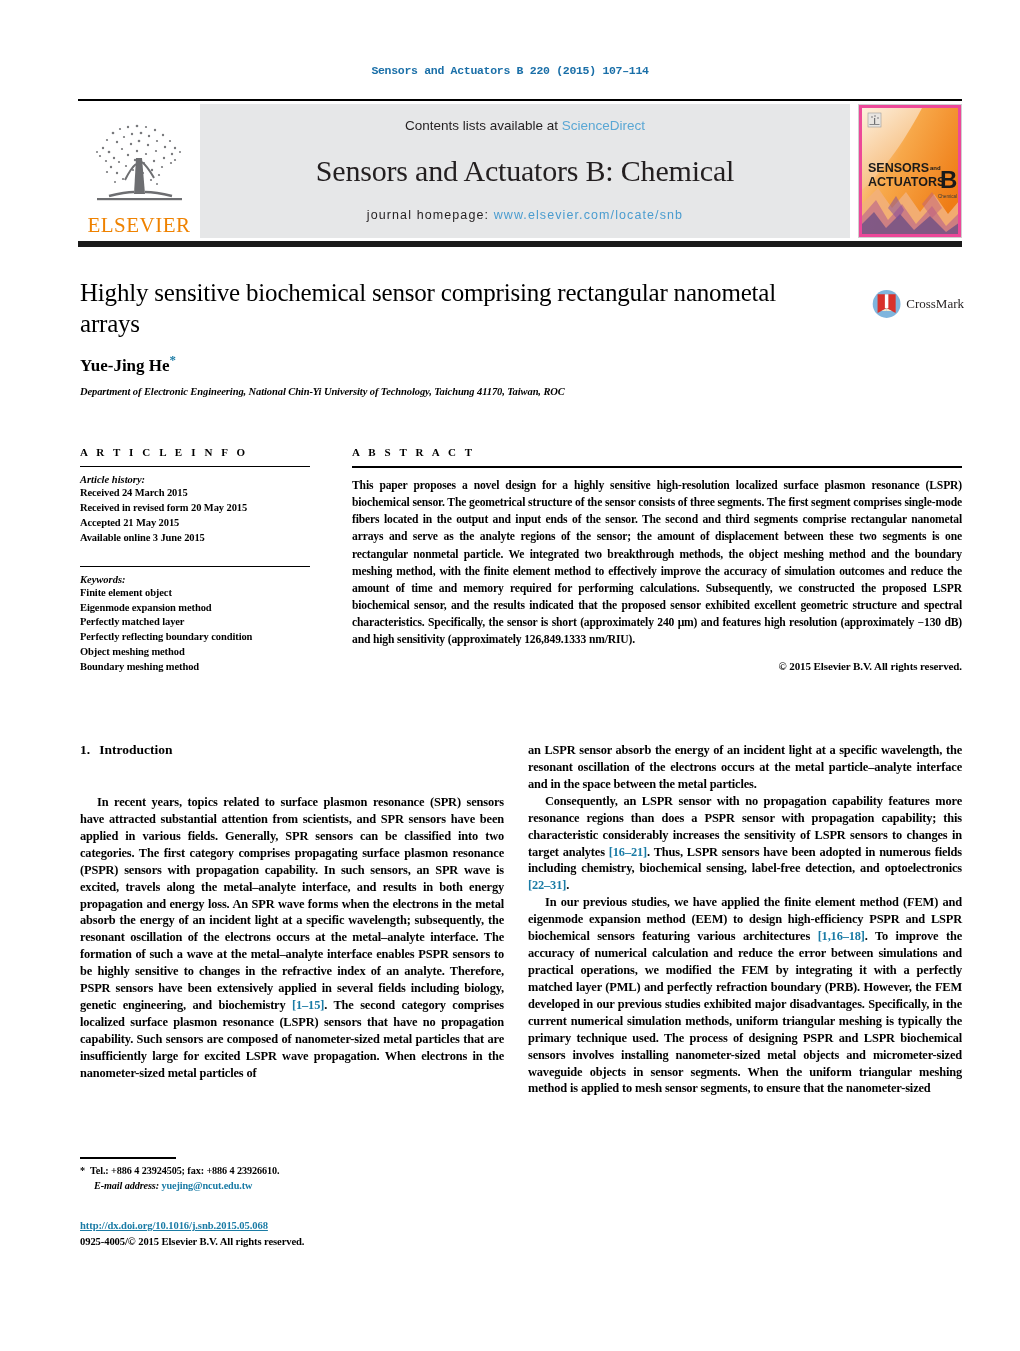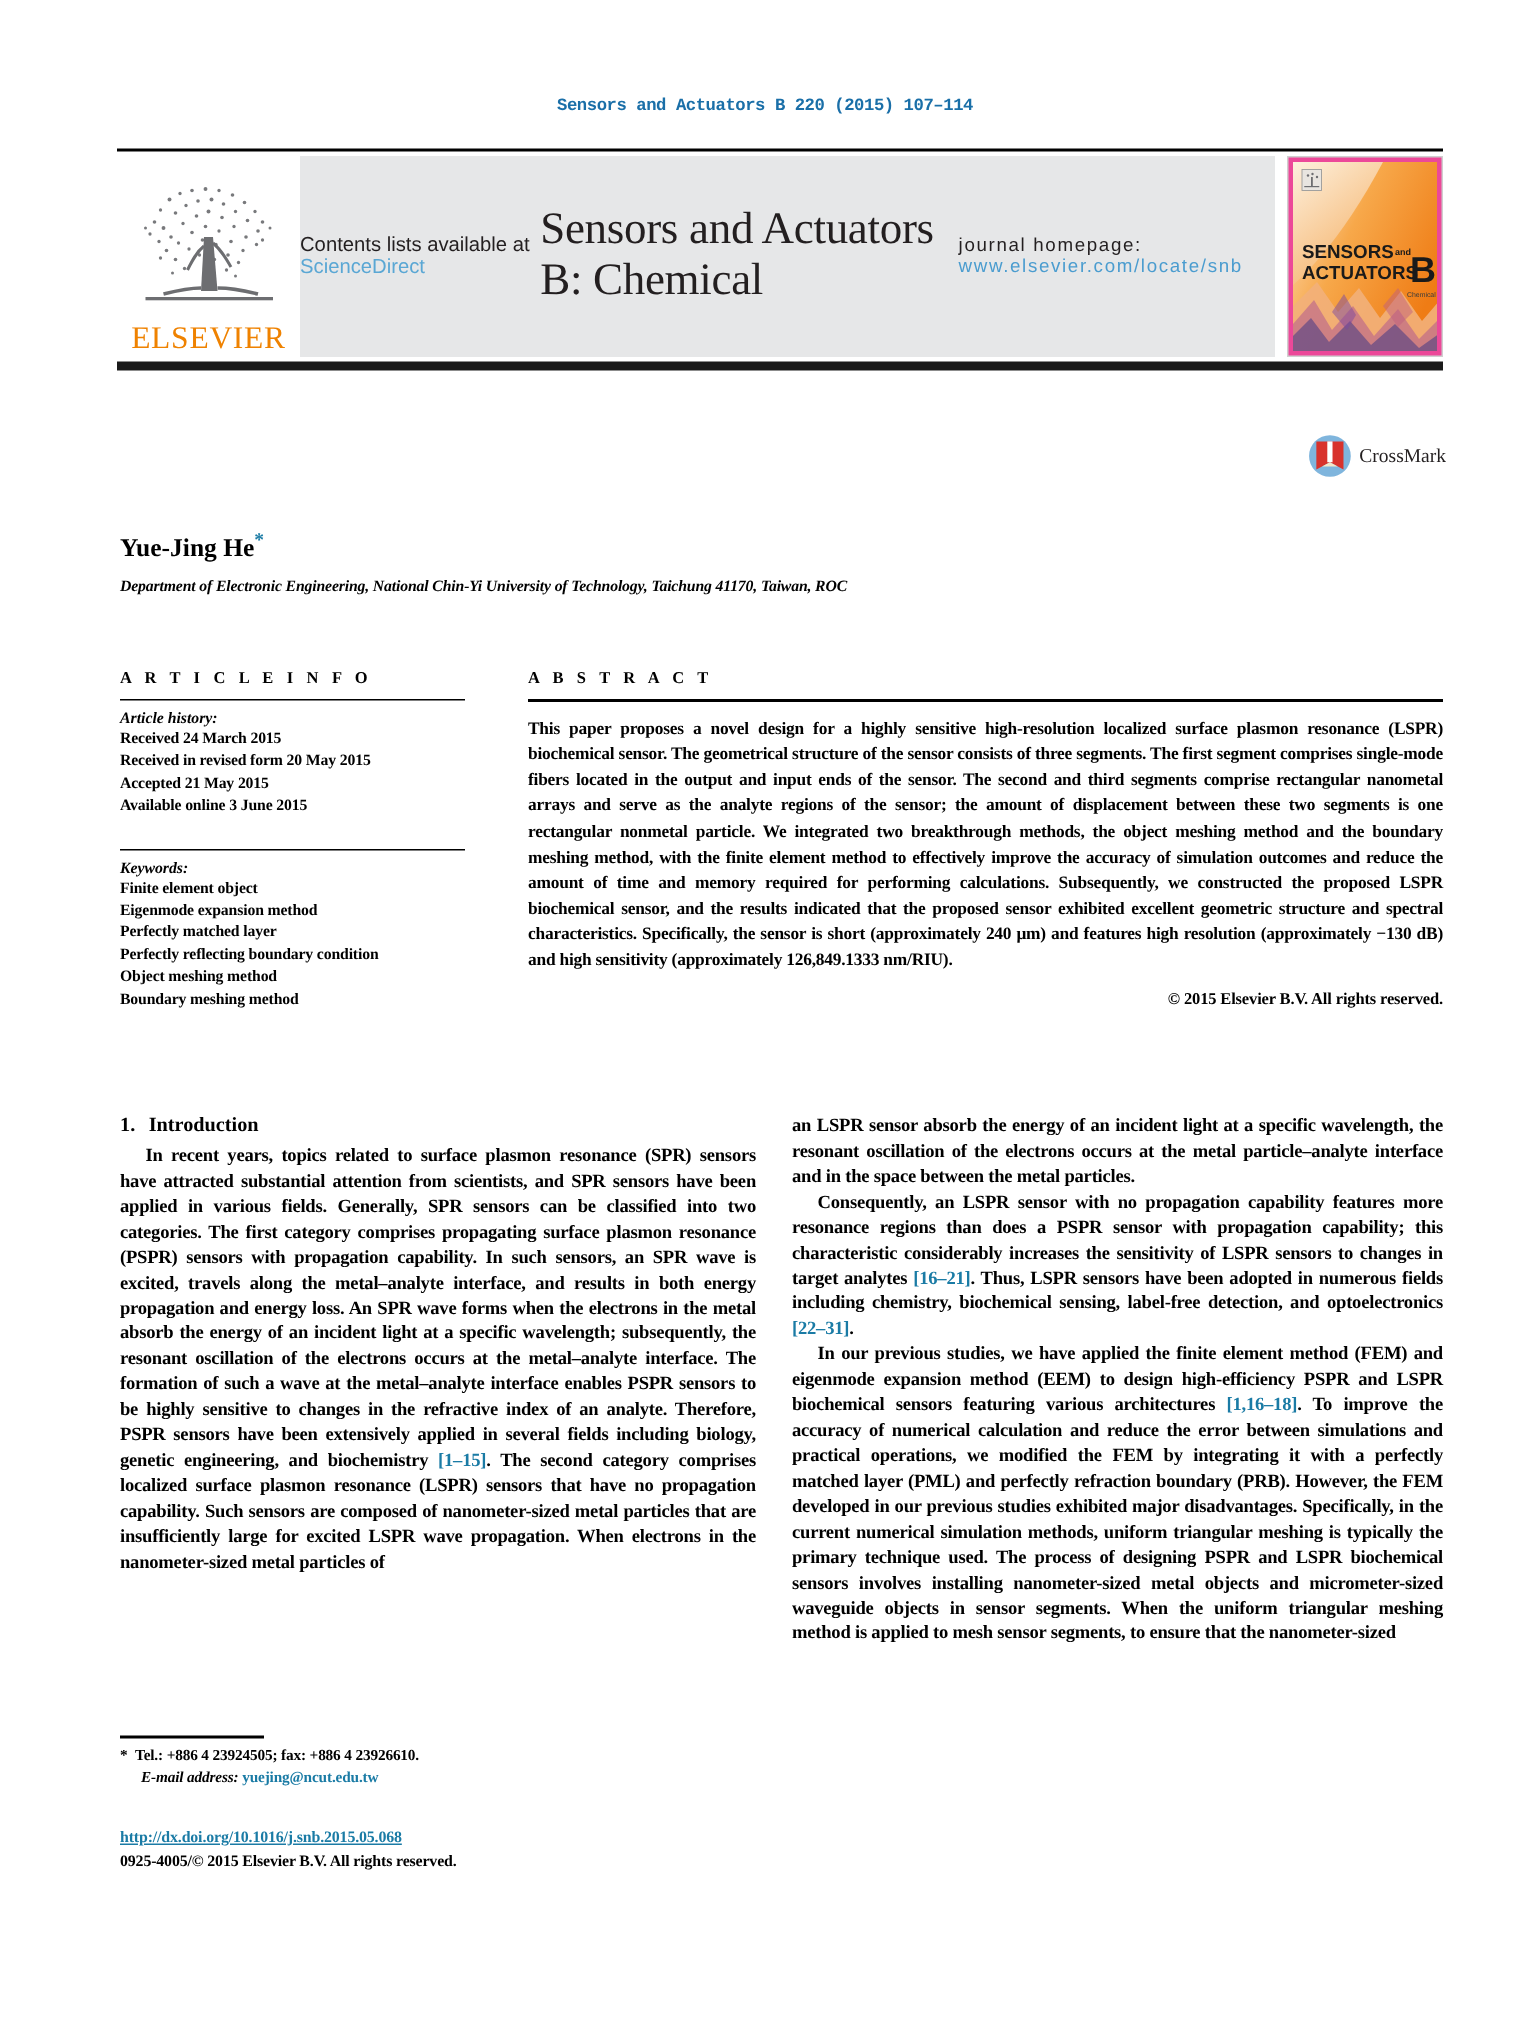--- a/index.html
+++ b/index.html
@@ -45,21 +45,21 @@
   }
   .tree-svg { display:block; }
   .elsevier-word {
     font-family:"Liberation Serif", serif;
     font-size:21px; letter-spacing:0.5px;
     color:#ef8200; font-weight:400;
     line-height:1.05;
   }
   .masthead-center {
     flex:1 1 auto; background:#e6e7e8;
-    display:flex; flex-direction:row; align-items:center; justify-content:space-between;
+    display:flex; flex-direction:column; align-items:center; justify-content:space-between;
     padding:14px 0 16px 0;
   }
   .contents-line {
     font-family:"Liberation Sans", sans-serif;
     font-size:13.5px; color:#231f20;
   }
   .contents-line .sd { color:#5aa7d4; }
   .journal-title {
     font-family:"Liberation Serif", serif;
     font-size:30px; color:#231f20; letter-spacing:-0.2px;
@@ -151,21 +151,21 @@
     letter-spacing:-0.1px;
   }
 
   
   .body-left  { position:absolute; left:80px;  top:742px; width:424px; }
   .body-right { position:absolute; left:528px; top:742px; width:434px; }
 
   .h1 {
     font-family:"Liberation Serif", serif;
     font-weight:bold; font-size:13.5px;
-    margin:0 0 4px 0;
+    margin:0 0 36px 0;
   }
   .h1 .num { margin-right:9px; }
   p.bodytext {
     font-family:"Liberation Serif", serif;
     font-weight:bold;
     font-size:12.4px;
     line-height:1.365;
     text-align:justify;
     margin:0;
     letter-spacing:-0.15px;
@@ -326,20 +326,21 @@
           <text x="68" y="62" font-family="Liberation Sans, sans-serif" font-size="6" font-weight="bold" fill="#1a1a1a">and</text>
           <text x="6" y="78" font-family="Liberation Sans, sans-serif" font-size="12.5" font-weight="bold" fill="#1a1a1a">ACTUATORS</text>
           <text x="78" y="80" font-family="Liberation Sans, sans-serif" font-size="24" font-weight="bold" fill="#1a1a1a">B</text>
           <text x="76" y="90" font-family="Liberation Sans, sans-serif" font-size="4.6" fill="#3a3a3a">Chemical</text>
         </svg>
       </div>
     </div>
   </div>
   <div class="masthead-rule-bottom"></div>
 
+  <div class="title">Highly sensitive biochemical sensor comprising rectangular nanometal arrays</div>
   <div class="authors">
     <span>Yue-Jing He</span><sup>*</sup>
   </div>
   <div class="affil">Department of Electronic Engineering, National Chin-Yi University of Technology, Taichung 41170, Taiwan, ROC</div>
 
   <div class="crossmark">
     <svg width="42" height="42" viewBox="0 0 42 42">
       <circle cx="21" cy="21" r="20" fill="#7fb5dd"></circle>
       <path d="M8 7 L34 7 L34 34 L21 27 L8 34 Z" fill="#d8322c"></path>
       <rect x="18.5" y="7" width="5" height="20" fill="#ffffff"></rect>

